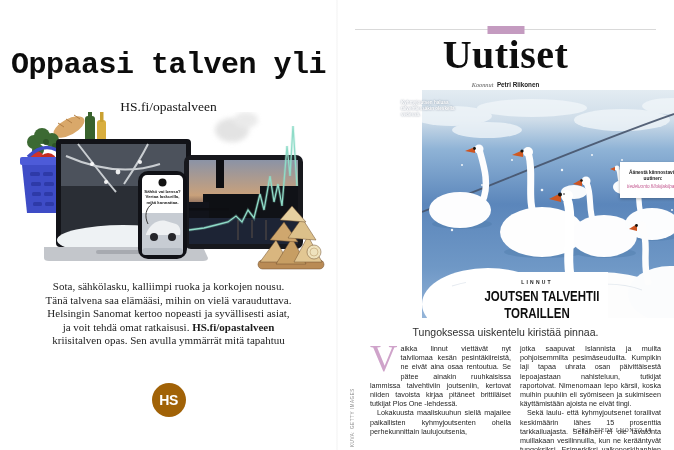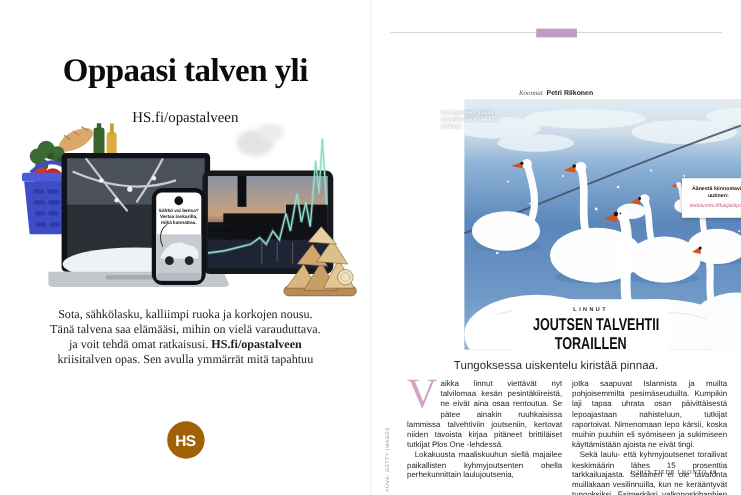--- a/index.html
+++ b/index.html
@@ -4,21 +4,21 @@
 <style>
   html,body{margin:0;padding:0;background:#ffffff;}
   body{width:674px;height:450px;overflow:hidden;font-family:"Liberation Sans",sans-serif;}
   .spread{position:relative;width:674px;height:450px;background:#fff;}
   .gutter{position:absolute;left:336px;top:0;width:2px;height:450px;
           background:linear-gradient(90deg,rgba(0,0,0,0),rgba(0,0,0,0.05),rgba(0,0,0,0));}
 
   
   .page-left{position:absolute;left:0;top:0;width:337px;height:450px;}
   .ad-headline{position:absolute;top:48px;left:0;width:337px;margin:0;text-align:center;
-    font-family:Liberation Serif, serif;font-weight:700;font-size:30px;letter-spacing:-0.5px;color:#0c0c0c;}
+    font-family:Liberation Mono, monospace;font-weight:700;font-size:30px;letter-spacing:-0.5px;color:#0c0c0c;}
   .ad-url{position:absolute;top:99px;left:0;width:337px;text-align:center;
     font-family:"Liberation Serif",serif;font-size:13.5px;color:#141414;}
   .montage{position:absolute;left:8px;top:112px;width:321px;height:162px;}
   .montage svg{display:block;}
   .phone-overlay{position:absolute;left:136px;top:77px;width:37px;text-align:center;
     font-size:4.3px;line-height:5.3px;font-weight:700;color:#161616;}
   .ad-body{position:absolute;top:280px;left:0;width:337px;text-align:center;
     font-family:Liberation Serif, serif;font-size:11px;line-height:13.6px;color:#1d1d1d;}
   .ad-body .b{font-weight:700;}
   .hs-logo{position:absolute;top:383px;left:50%;transform:translateX(-50%);
@@ -197,33 +197,35 @@
           <path d="M140,112 C136,104 138,96 144,92" stroke="#3a3a3a" stroke-width="1" fill="none"></path>
           <rect x="134" y="136" width="41" height="7" rx="3.5" fill="#b4bac2"></rect>
         </g>
       </svg>
       <div class="phone-overlay">Sähkö vai bensa? Vertaa laskurilla, mikä kannattaa.</div>
     </div>
 
     <div class="ad-body">
       <div>Sota, sähkölasku, kalliimpi ruoka ja korkojen nousu.</div>
       <div>Tänä talvena saa elämääsi, mihin on vielä varauduttava.</div>
+      <div>Helsingin Sanomat kertoo nopeasti ja syvällisesti asiat,</div>
       <div><span>ja voit tehdä omat ratkaisusi. </span><span class="b">HS.fi/opastalveen</span></div>
       <div>kriisitalven opas. Sen avulla ymmärrät mitä tapahtuu</div>
     </div>
 
     <div class="hs-logo">
       <span>HS</span>
     </div>
   </section>
 
   <section class="page-right">
     <div class="toprule">
       <span class="pinkblock"></span>
     </div>
+    <h2 class="section-title">Uutiset</h2>
     <div class="byline">
       <span class="byline-label">Koonnut</span>&nbsp;
       <span class="byline-name">Petri Riikonen</span>
     </div>
 
     <figure class="photo">
       <svg viewBox="0 0 258 228" width="258" height="228">
         <defs>
           <linearGradient id="waterGrad" x1="0" y1="0" x2="0" y2="1">
             <stop offset="0" stop-color="#e3ecf2"></stop>

